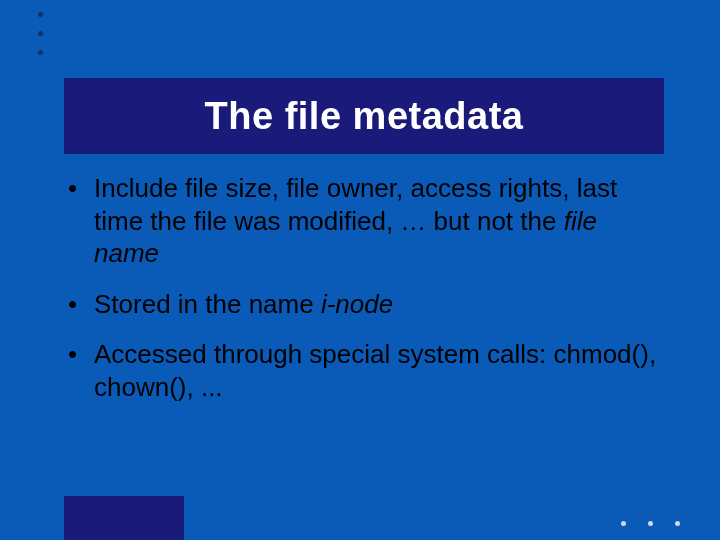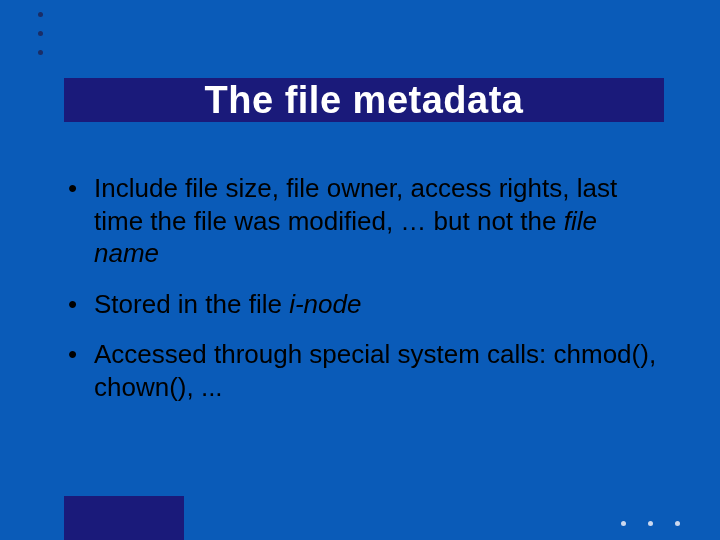--- a/index.html
+++ b/index.html
@@ -20,21 +20,21 @@
   .dots-tl .dot {
     width: 5px; height: 5px;
     background: #1a2d66;
     border-radius: 50%;
   }
   .title-bar {
     position: absolute;
     top: 78px;
     left: 64px;
     right: 56px;
-    height: 44px;
+    height: 76px;
     background: #1a1a7a;
     display: flex;
     align-items: center;
     justify-content: center;
   }
   .title-bar h1 {
     color: #ffffff;
     font-size: 38px;
     font-weight: bold;
     letter-spacing: 0.5px;
@@ -99,21 +99,21 @@
   <div class="bullet">
     <div class="mk">•</div>
     <div class="txt">
       <span>Include file size, file owner, access rights, last time the file was modified, … but not the </span><span class="italic">file name</span><span></span>
     </div>
   </div>
 
   <div class="bullet">
     <div class="mk">•</div>
     <div class="txt">
-      <span>Stored in the file </span><span class="italic">i-node</span><span></span>
+      <span>Stored in the name </span><span class="italic">i-node</span><span></span>
     </div>
   </div>
 
   <div class="bullet">
     <div class="mk">•</div>
     <div class="txt">
       <span>Accessed through special system calls: chmod(), chown(), ...</span><span class="italic"></span><span></span>
     </div>
   </div>
 

